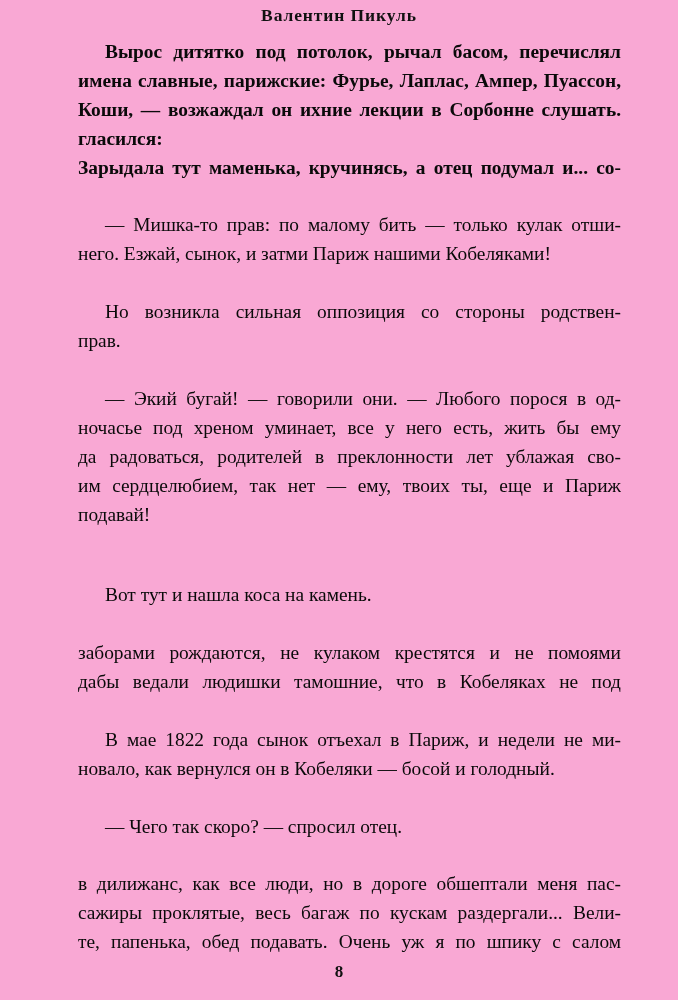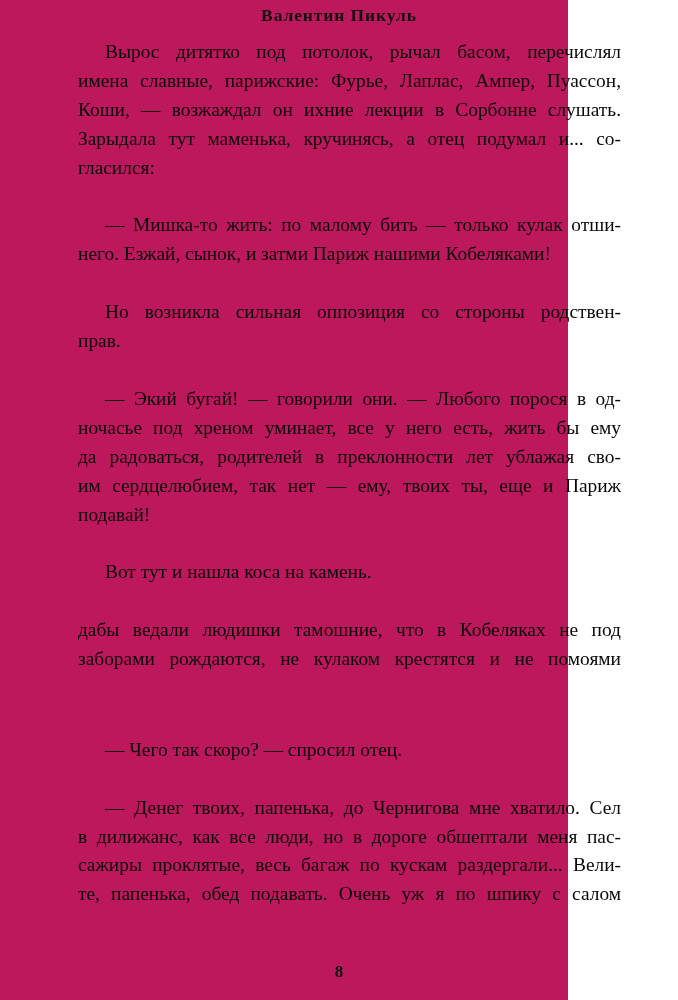--- a/index.html
+++ b/index.html
@@ -14,23 +14,23 @@
     position: relative;
     overflow: hidden;
     font-family: "Liberation Serif", "DejaVu Serif", serif;
     color: #000000;
     -webkit-font-smoothing: antialiased;
   }
 
   .page {
     position: absolute;
     inset: 0;
-    width: 568px;
+    width: 678px;
     height: 1000px;
-    background: #be185d;
+    background: #f9a8d4;
   }
 
   
   .running-header {
     position: absolute;
     top: 4px;
     left: 0;
     width: 678px;
     text-align: center;
     font-weight: bold;
@@ -95,54 +95,57 @@
   }
 </style>
 </head>
 <body>
 
 <div class="page">
 
   <div class="running-header">Валентин Пикуль</div>
 
   <div class="text-block">
-      <p class="para" style="text-indent: 0px;">
+      <p class="para" style="text-indent: 0px; font-weight: bold;">
         <span class="line indent">Вырос дитятко под потолок, рычал басом, перечислял</span>
         <span class="line">имена славные, парижские: Фурье, Лаплас, Ампер, Пуассон,</span>
         <span class="line">Коши, — возжаждал он ихние лекции в Сорбонне слушать.</span>
+        <span class="line last">гласился:</span>
         <span class="line">Зарыдала тут маменька, кручинясь, а отец подумал и... со-</span>
-        <span class="line last">гласился:</span>
       </p>
       <p class="para" style="text-indent: 0px;">
-        <span class="line indent">— Мишка-то жить: по малому бить — только кулак отши-</span>
+        <span class="line indent">— Мишка-то прав: по малому бить — только кулак отши-</span>
         <span class="line last">него. Езжай, сынок, и затми Париж нашими Кобеляками!</span>
       </p>
       <p class="para" style="text-indent: 0px;">
         <span class="line indent">Но возникла сильная оппозиция со стороны родствен-</span>
         <span class="line last">прав.</span>
       </p>
       <p class="para" style="text-indent: 0px;">
         <span class="line indent">— Экий бугай! — говорили они. — Любого порося в од-</span>
         <span class="line">ночасье под хреном уминает, все у него есть, жить бы ему</span>
         <span class="line">да радоваться, родителей в преклонности лет ублажая сво-</span>
         <span class="line">им сердцелюбием, так нет — ему, твоих ты, еще и Париж</span>
         <span class="line last">подавай!</span>
       </p>
-      <p class="para" style="text-indent: 0px;">
+      <p class="para" style="text-indent: 0px; margin-top: 23px;">
         <span class="line indent last">Вот тут и нашла коса на камень.</span>
       </p>
       <p class="para" style="text-indent: 0px;">
+        <span class="line">заборами рождаются, не кулаком крестятся и не помоями</span>
         <span class="line">дабы ведали людишки тамошние, что в Кобеляках не под</span>
-        <span class="line">заборами рождаются, не кулаком крестятся и не помоями</span>
       </p>
-      <p class="para" style="text-indent: 0px; margin-top: 33px;">
+      <p class="para" style="text-indent: 0px;">
+        <span class="line indent">В мае 1822 года сынок отъехал в Париж, и недели не ми-</span>
+        <span class="line last">новало, как вернулся он в Кобеляки — босой и голодный.</span>
+      </p>
+      <p class="para" style="text-indent: 0px;">
         <span class="line indent last">— Чего так скоро? — спросил отец.</span>
       </p>
       <p class="para" style="text-indent: 0px;">
-        <span class="line indent">— Денег твоих, папенька, до Чернигова мне хватило. Сел</span>
         <span class="line">в дилижанс, как все люди, но в дороге обшептали меня пас-</span>
         <span class="line">сажиры проклятые, весь багаж по кускам раздергали... Вели-</span>
         <span class="line">те, папенька, обед подавать. Очень уж я по шпику с салом</span>
       </p>
     </div>
 
   <div class="folio">8</div>
 
 </div>
 

